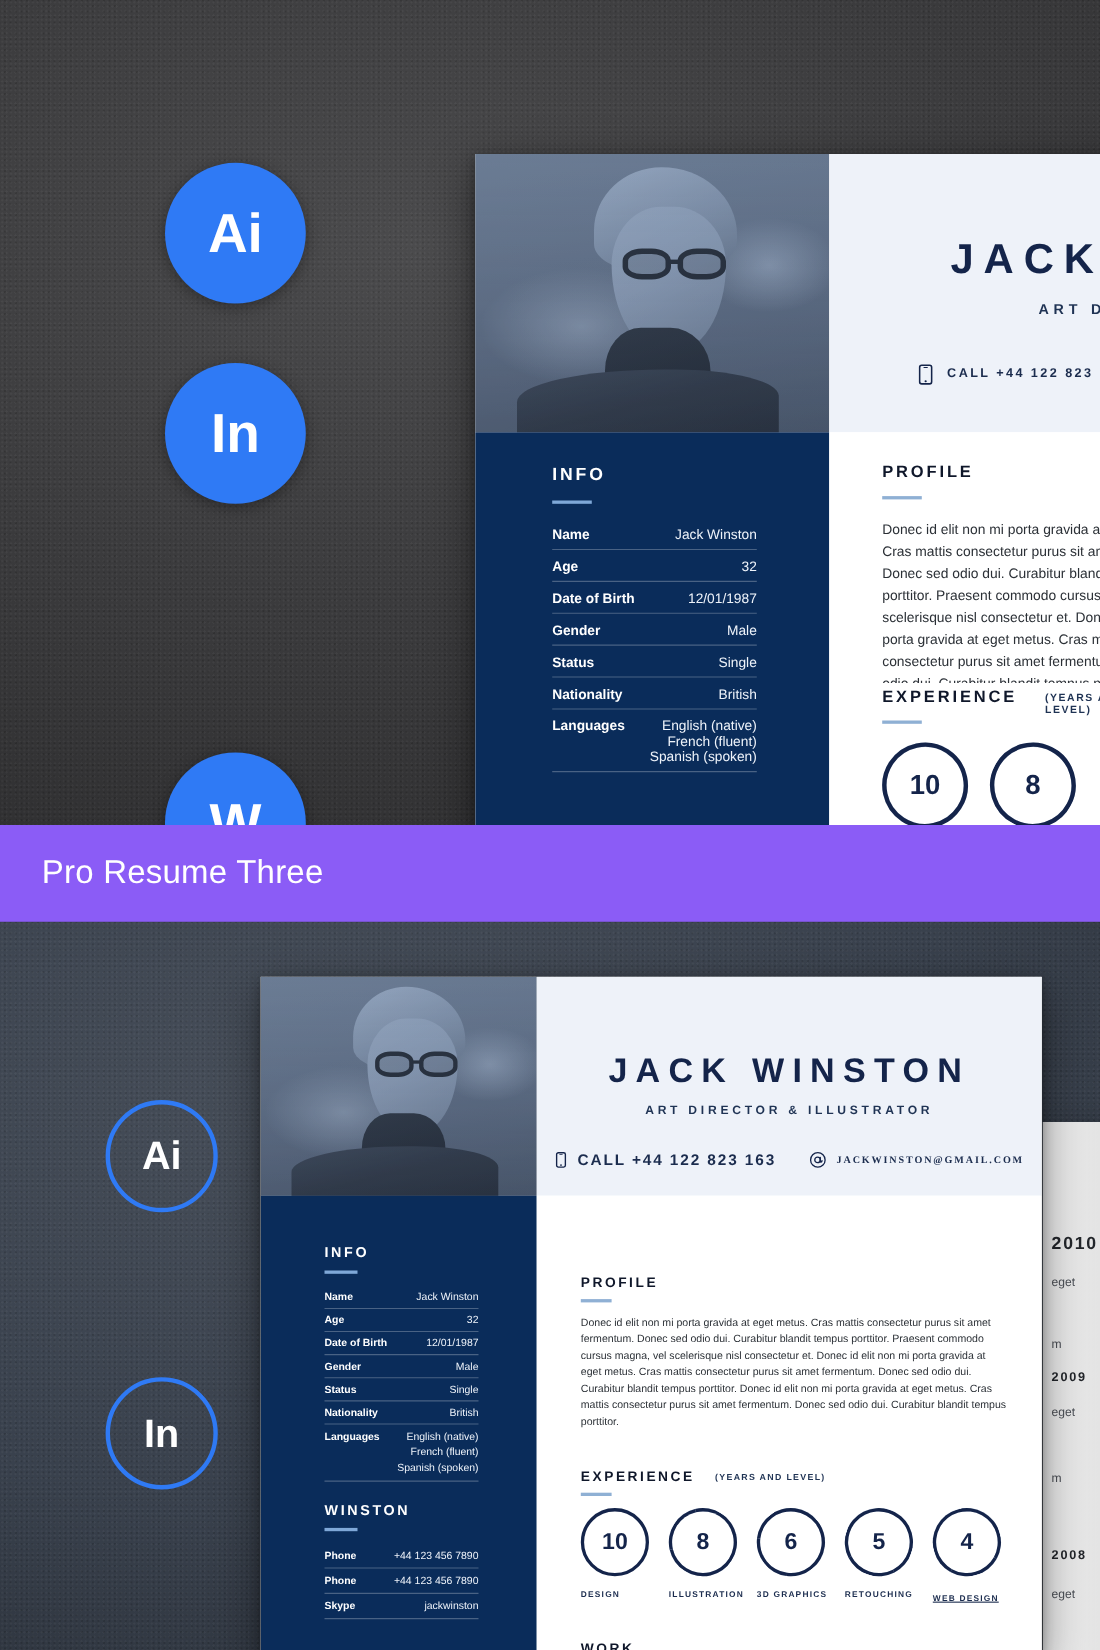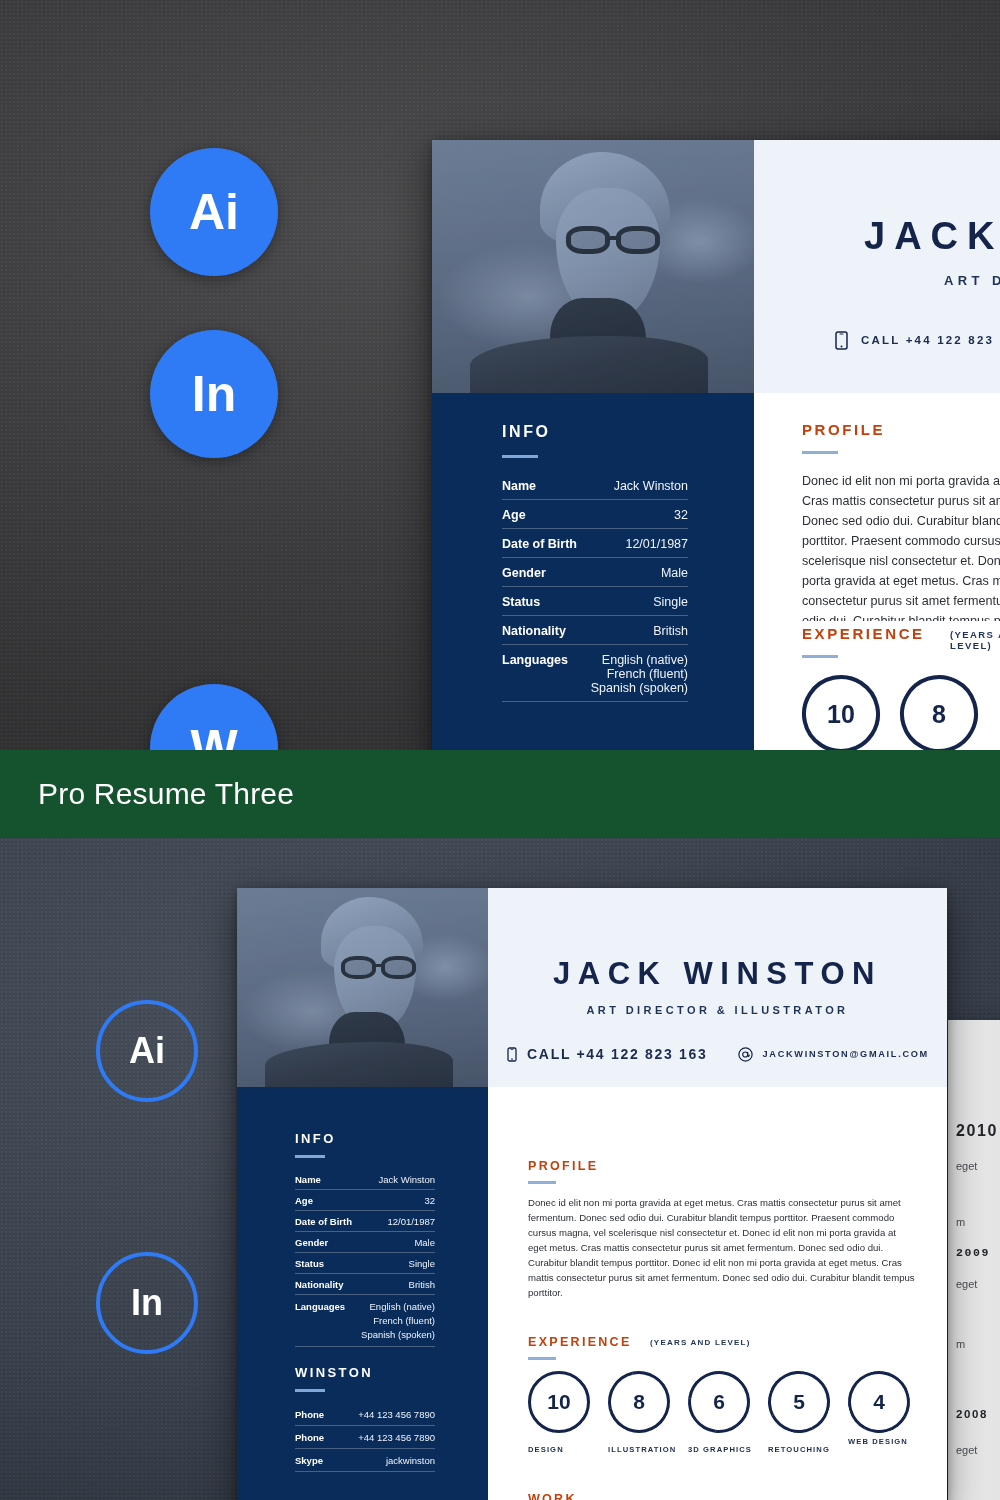--- a/index.html
+++ b/index.html
@@ -7,21 +7,21 @@
   body {
     font-family:"Liberation Sans", sans-serif;
     background:#2e2e30;
     overflow:hidden;
     position:relative;
   }
 
   
   .section { position:absolute; left:0; width:1000px; overflow:hidden; }
   #section-top    { top:0;   height:750px; background:#3a3a3c; }
-  #section-banner { top:750px; height:88px; background:#14532d; z-index:40; }
+  #section-banner { top:750px; height:88px; background:#8b5cf6; z-index:40; }
   #section-bottom { top:838px; height:662px; background:#39414d; }
 
   .noise {
     position:absolute; inset:0;
     background-image:
       radial-gradient(rgba(255,255,255,.045) .8px, transparent .9px),
       radial-gradient(rgba(0,0,0,.16) .8px, transparent .9px);
     background-size:4px 4px, 5px 5px;
     background-position:0 0, 2px 3px;
     pointer-events:none;
@@ -118,21 +118,21 @@
   .kv .k { font-weight:700; white-space:nowrap; }
   .kv .v { text-align:right; font-weight:400; color:#eef3fa; }
   .kv .v span { display:block; }
 
   
   .nm { color:#14244a; font-weight:700; white-space:nowrap; }
   .role { color:#1f3354; font-weight:700; white-space:nowrap; }
   .contact-row { display:flex; align-items:center; color:#1b2c4e; font-weight:700; white-space:nowrap; }
   .ci { display:inline-flex; align-items:center; justify-content:center; flex:none; }
 
-  .sec-head { color:#c2410c; font-weight:700; }
+  .sec-head { color:#0f172a; font-weight:700; }
   .sec-rule { background:#8fb0d4; }
   .sec-sub { color:#1f3354; font-weight:700; }
   .para { color:#2b3036; }
 
   
   .rings { display:flex; }
   .ring-wrap { display:flex; flex-direction:column; align-items:flex-start; }
   .ring { position:relative; border-radius:50%; }
   .ring .base { position:absolute; inset:0; border-radius:50%; border-style:solid; border-color:#cfd9e6; }
   .ring .arc  { position:absolute; inset:0; border-radius:50%; border-style:solid; border-color:transparent; }
@@ -280,21 +280,21 @@
     <span>Ai</span>
   </div>
   <div class="badge ring" style="left:96px; top:312px; width:102px; height:102px; font-size:36px;">
     <span>In</span>
   </div>
 
   <div id="page-third" style="left:948px; top:182px; width:120px; height:480px;">
     <div class="t-line" style="left:8px; top:102px; font-size:16px; letter-spacing:1.6px;">2010</div>
     <div class="t-sm" style="left:8px; top:140px; font-size:11px;">eget</div>
     <div class="t-sm" style="left:8px; top:196px; font-size:11px;">m</div>
-    <div class="t-line" style="left:8px; top:226px; font-size:11.5px; letter-spacing:1.6px;font-family:Liberation Mono, monospace;">2009</div>
+    <div class="t-line" style="left:8px; top:226px; font-size:11.5px; letter-spacing:1.6px;">2009</div>
     <div class="t-sm" style="left:8px; top:258px; font-size:11px;">eget</div>
     <div class="t-sm" style="left:8px; top:318px; font-size:11px;">m</div>
     <div class="t-line" style="left:8px; top:388px; font-size:11.5px; letter-spacing:1.6px;">2008</div>
     <div class="t-sm" style="left:8px; top:424px; font-size:11px;">eget</div>
   </div>
 
   <div class="page" id="page-main" style="left:237px; top:50px; width:710px; height:620px;">
 
     <div class="page-left" style="width:251px;">
       <div class="photo" style="width:251px; height:199px;">
@@ -379,21 +379,21 @@
           <div class="contact-row" style="font-size:14px; letter-spacing:1.7px;text-align:center;">
             <span class="ci" style="width:12px; height:16px; margin-right:9px;">
               <svg width="10" height="15" viewBox="0 0 10 15">
                   <rect x="1" y="1" width="8" height="13" rx="1.6" fill="none" stroke="#14244a" stroke-width="1.3"></rect>
                   <rect x="3.4" y="2.3" width="3.2" height=".8" rx=".4" fill="#14244a"></rect>
                   <circle cx="5" cy="12.1" r=".8" fill="#14244a"></circle>
                 </svg>
             </span>
             <span>CALL +44 122 823 163</span>
           </div>
-          <div class="contact-row" style="font-size:9.2px; letter-spacing:1.7px;">
+          <div class="contact-row" style="font-size:9.2px; letter-spacing:1.7px;font-family:Liberation Serif, serif;">
             <span class="ci" style="width:16px; height:16px; margin-right:9px;">
               <svg width="15" height="15" viewBox="0 0 15 15">
                   <circle cx="7.5" cy="7.5" r="6.6" fill="none" stroke="#14244a" stroke-width="1.2"></circle>
                   <circle cx="7.2" cy="7.5" r="2.5" fill="none" stroke="#14244a" stroke-width="1.2"></circle>
                   <path d="M9.7 5.3v3.4c0 1 1.6 1 1.6-.6" fill="none" stroke="#14244a" stroke-width="1.2" stroke-linecap="round"></path>
                 </svg>
             </span>
             <span>JACKWINSTON@GMAIL.COM</span>
           </div>
         </div>
@@ -444,21 +444,21 @@
             </div>
             <div class="ring-label" style="margin-top:12px; font-size:7.6px; letter-spacing:1.1px;">RETOUCHING</div>
           </div>
           <div class="ring-wrap" style="width:62px;">
             <div class="ring" style="width:62px; height:62px;">
               <div class="base" style="border-width:3.4px;"></div>
               <div class="arc" style="border-width:3.4px; border-color:#14244a; border-top-color:transparent; transform:rotate(-196deg);"></div>
               <div class="arc" style="border-width:3.4px; border-top-color:#14244a; transform:rotate(-196deg);"></div>
               <div class="num" style="font-size:21px;">4</div>
             </div>
-            <div class="ring-label" style="margin-top:4px; font-size:7.6px; letter-spacing:1.1px;">WEB DESIGN</div>
+            <div class="ring-label" style="margin-top:15px; font-size:7.6px; letter-spacing:1.1px;text-decoration:underline;">WEB DESIGN</div>
           </div>
         </div>
 
         <div class="sec-head" style="position:absolute; left:40px; top:405px; font-size:12.5px; letter-spacing:2.3px;">WORK</div>
 
       </div>
     </div>
   </div>
 </div>
 

